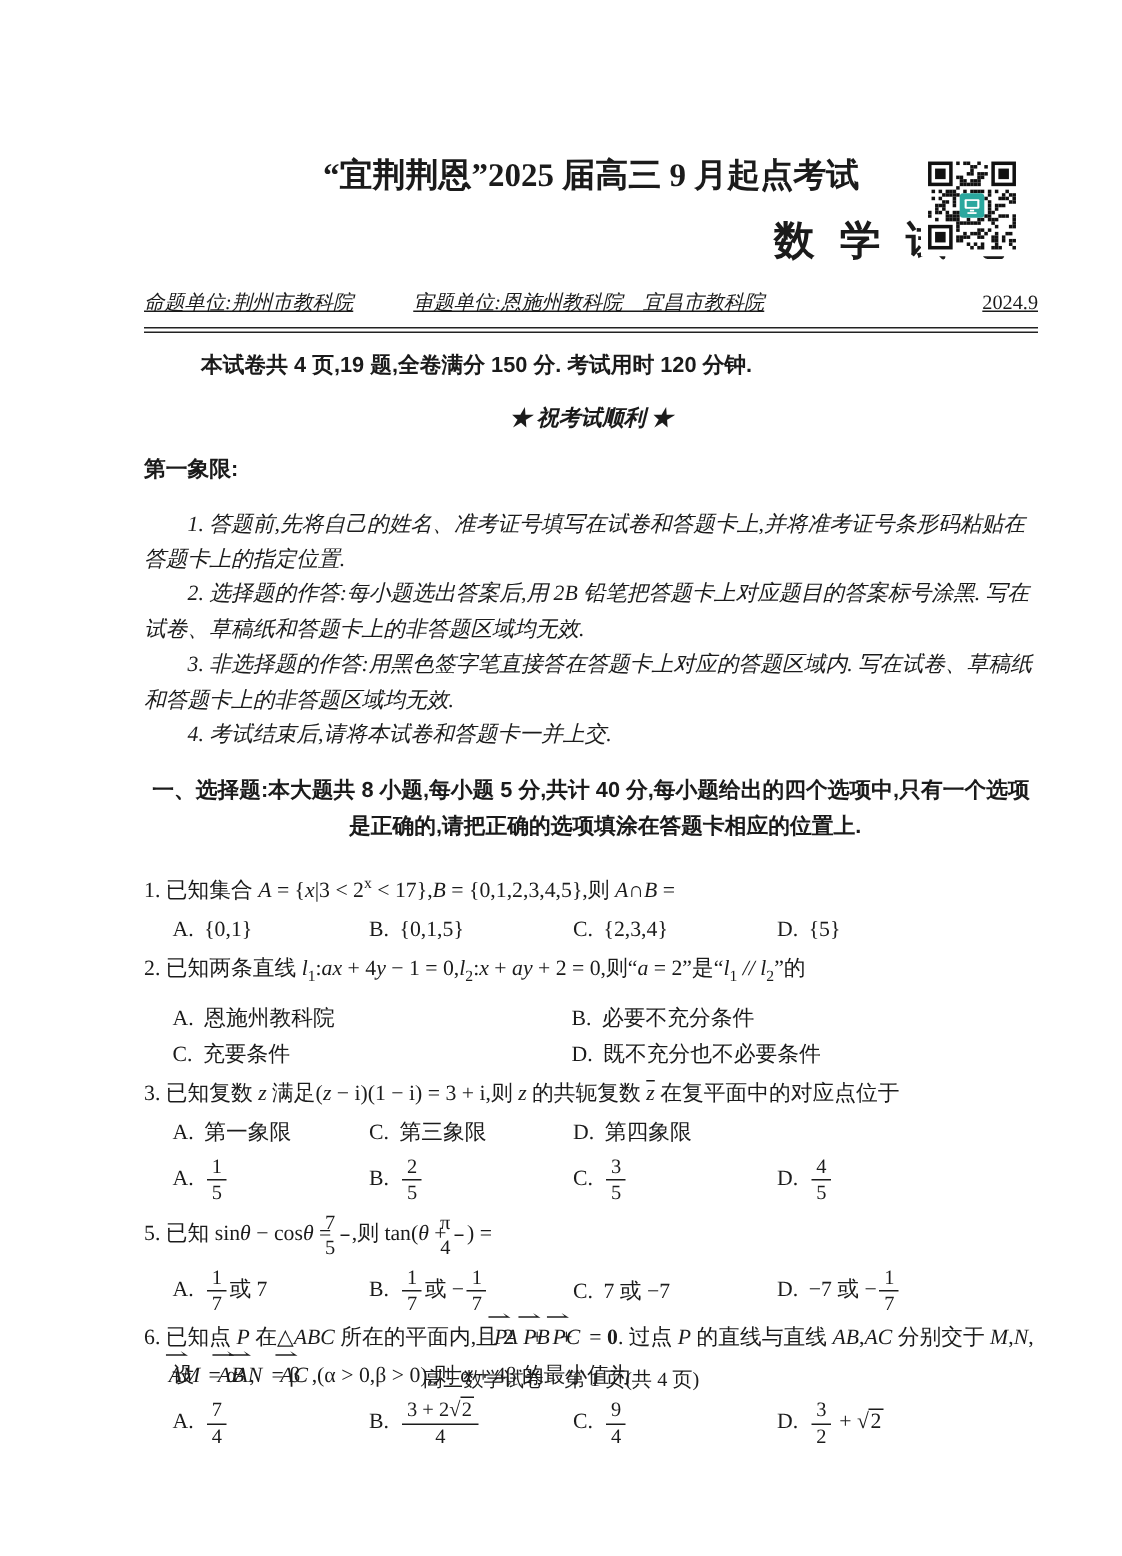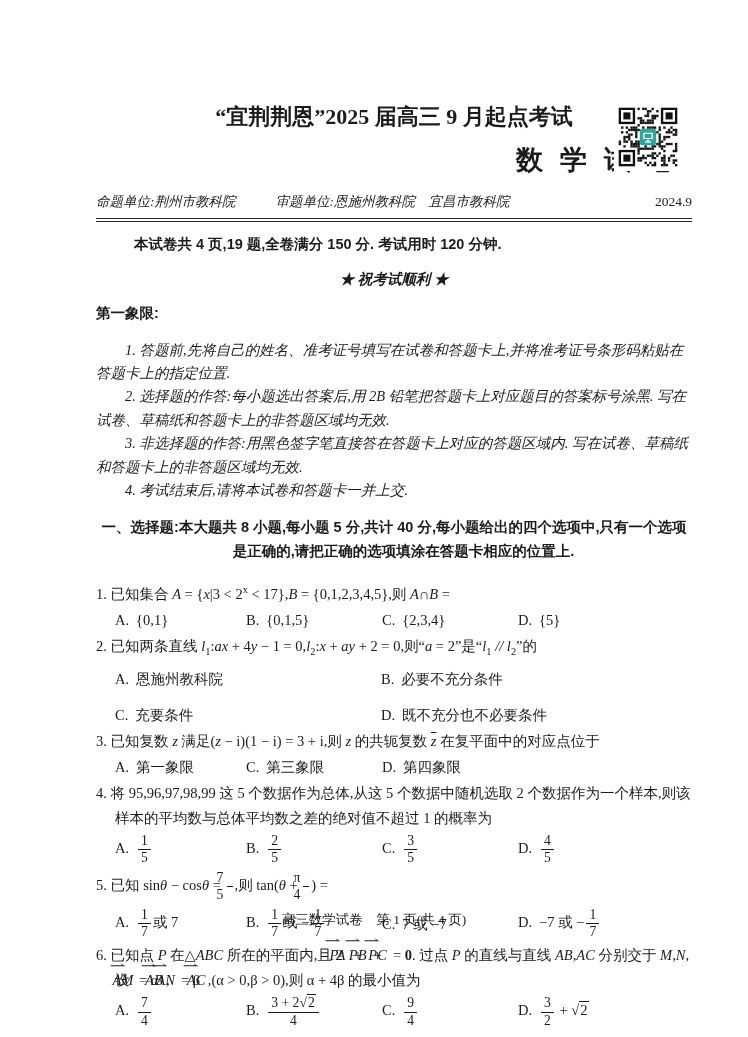--- a/index.html
+++ b/index.html
@@ -9,36 +9,36 @@
   .content{padding:102px 56px 0 96px;}
 
   
   .title1{font-size:22px;font-weight:700;text-align:center;line-height:30px;margin:0;}
   .title2{font-size:27px;font-weight:700;text-align:right;line-height:36px;margin:10px 0 0 0;
           letter-spacing:17px;text-indent:17px;}
   .qr{position:absolute;top:103px;right:66px;width:68px;height:68px;}
   .qr svg{width:68px;height:68px;display:block;}
 
   .metarow{display:flex;align-items:baseline;margin-top:15px;font-size:13.5px;
-           font-style:italic;line-height:18px;}
+           font-style:italic;line-height:18px;text-decoration:underline;}
   .metarow .gap1{width:40px;}
   .metarow .date{margin-left:auto;font-style:normal;}
   .dbl-rule{margin-top:7px;height:2px;border-top:1px solid #222;border-bottom:1px solid #222;}
 
   .sans{font-family:"Liberation Sans","DejaVu Sans",sans-serif;}
   .paper-info{font-weight:700;font-size:14.5px;line-height:20px;margin-top:12px;text-indent:38px;}
   .wish{font-weight:700;font-size:14.5px;text-align:center;margin-top:8px;font-style:italic;line-height:20px;}
   .notice-title{font-weight:700;font-size:14.5px;margin-top:9px;line-height:21px;}
   .notice{font-size:14.5px;font-style:italic;line-height:23.4px;margin:0;text-indent:2em;}
 
   .sec-heading{font-weight:700;font-size:14.5px;line-height:24px;margin-top:13px;
                padding-left:19px;text-indent:-19px;text-align:center;}
   .q{margin-top:2px;font-size:14.5px;}
   .stem{line-height:24.5px;padding-left:19px;text-indent:-19px;margin:1px 0 0 0;}
-  .opts{display:grid;padding-left:19px;row-gap:12px;margin-top:2px;line-height:24px;align-items:center;}
+  .opts{display:grid;padding-left:19px;row-gap:0;margin-top:2px;line-height:24px;align-items:center;}
   .opts.four{grid-template-columns:131px 136px 136px 1fr;}
   .opts.two{grid-template-columns:266px 1fr;}
   .opt{white-space:nowrap;}
   .olabel{margin-right:7px;}
 
   
   .mi{font-style:italic;}
   sup,sub{font-size:0.72em;}
   .frac{display:inline-flex;flex-direction:column;vertical-align:middle;text-align:center;
         margin:1px 2px;font-size:0.94em;line-height:1.18;}
@@ -286,21 +286,20 @@
     <div class="q">
       <p class="stem">3. 已知复数 <span class="mi">z</span> 满足(<span class="mi">z</span> − i)(1 − i) = 3 + i,则 <span class="mi">z</span> 的共轭复数 <span class="bar mi">z</span> 在复平面中的对应点位于</p>
       <div class="opts four">
         <span class="opt"><span class="olabel">A.</span><span>第一象限</span></span>
         <span class="opt"><span class="olabel">C.</span><span>第三象限</span></span>
         <span class="opt"><span class="olabel">D.</span><span>第四象限</span></span>
       </div>
     </div>
 
     <div class="q">
-      <p class="stem">4. 将 95,96,97,98,99 这 5 个数据作为总体,从这 5 个数据中随机选取 2 个数据作为一个样本,则该样本的平均数与总体平均数之差的绝对值不超过 1 的概率为</p>
       <div class="opts four">
         <span class="opt"><span class="olabel">A.</span><span><span class="frac">
                 <span class="num">1</span>
                 <span class="den">5</span>
               </span></span></span>
         <span class="opt"><span class="olabel">B.</span><span><span class="frac">
                 <span class="num">2</span>
                 <span class="den">5</span>
               </span></span></span>
         <span class="opt"><span class="olabel">C.</span><span><span class="frac">

